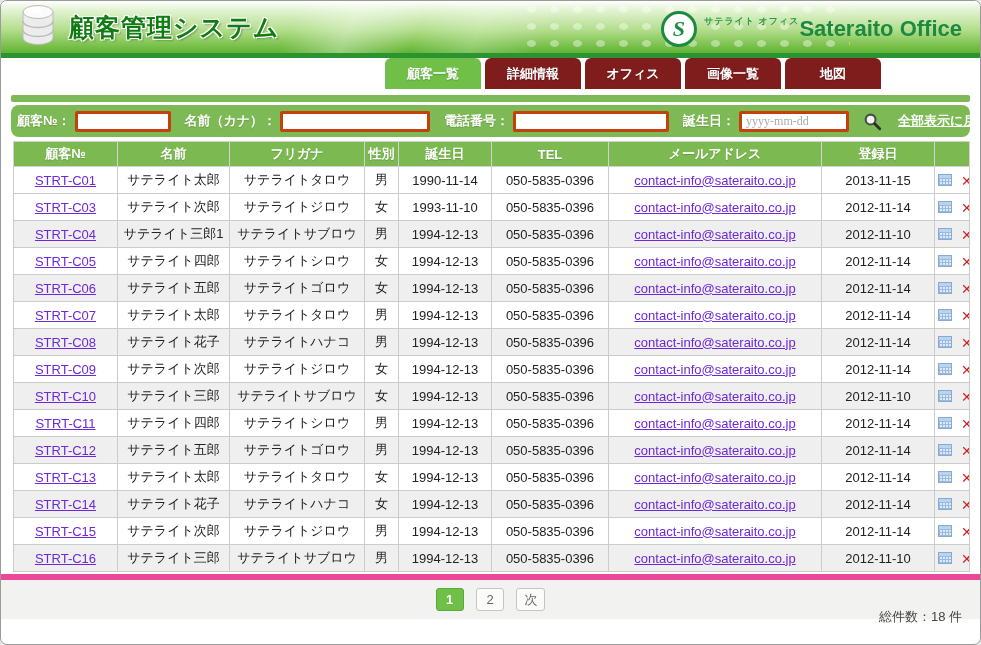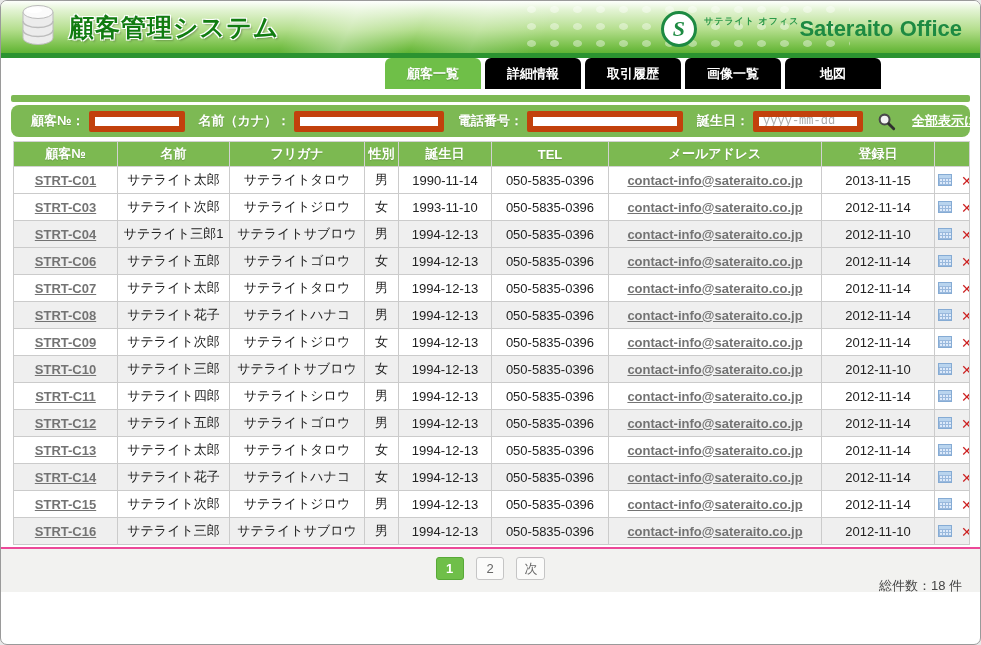--- a/index.html
+++ b/index.html
@@ -37,65 +37,65 @@
     display:flex; align-items:center; justify-content:center; font-family:"Liberation Serif","DejaVu Serif",serif;
   }
   .logo-text { display:flex; line-height:1.05; }
   .logo-kana { color:#2d9a4b; font-size:9px; font-weight:bold; text-align:center; letter-spacing:1px; }
   .logo-name { color:#1d8a42; font-size:22px; font-weight:bold; letter-spacing:0; }
   
   .tabbar { height:37px; background:#fff; display:flex; align-items:flex-start; padding-left:384px; }
   .tab {
     width:96px; height:31px; line-height:31px; margin-right:4px; text-align:center;
     color:#fff; font-size:13px; font-weight:bold; border-radius:6px 6px 0 0;
-    background:#000000; cursor:pointer; text-shadow:0 1px 1px rgba(0,0,0,.2);
+    background:#7f1d1d; cursor:pointer; text-shadow:0 1px 1px rgba(0,0,0,.2);
   }
   .tab.active { background:#6fbf48; }
   .strip { height:7px; background:#7db954; margin:0 10px; border-radius:2px; }
   
   .searchbar {
     margin:3px 10px 4px; height:32px; background:#7db954; border-radius:8px;
-    display:flex; align-items:center; padding:0 20px; color:#fff;
+    display:flex; align-items:center; padding:0 6px; color:#fff;
     font-size:13px; font-weight:bold; white-space:nowrap;
   }
   .searchbar label { margin-right:4px; text-shadow:0 1px 1px rgba(0,0,0,.15); }
   .searchbar input {
-    height:21px; border:6px solid #c2410c; border-radius:2px; background:#fff;
+    height:21px; border:3px solid #c2410c; border-radius:2px; background:#fff;
     font-size:12px; padding:0 4px; margin-right:14px; outline:none;
-    font-family:Liberation Mono, monospace; color:#333;
+    font-family:Liberation Serif, serif; color:#333;
   }
   .searchbar input::placeholder { color:#aaa; }
   .in-no { width:96px; } .in-kana { width:150px; } .in-tel { width:156px; } .in-birth { width:110px; margin-right:8px; }
   .mag { cursor:pointer; margin-right:16px; display:flex; align-items:center; }
   .reset-link { color:#fff; text-decoration:underline; cursor:pointer; font-weight:bold; }
   
   table.customers { border-collapse:collapse; width:956px; margin:0 12px; font-size:13px; table-layout:fixed; }
   table.customers th {
     background:#7cb951; color:#fff; font-weight:bold; height:25px;
     border:1px solid #d2d2d2; text-align:center; text-shadow:0 1px 1px rgba(0,0,0,.15);
   }
   table.customers td {
     border:1px solid #cbcbcb; height:27px; text-align:center; color:#222;
     overflow:hidden; white-space:nowrap; padding:0 3px;
   }
   tr.odd  { background:#ffffff; }
   tr.even { background:#efefef; }
-  a.link { color:#737373; text-decoration:underline; cursor:pointer;font-weight:bold; }
+  a.link { color:#6d28d9; text-decoration:underline; cursor:pointer; }
   .grid-icon {
     display:inline-block; width:14px; height:12px; vertical-align:middle; margin-right:9px; cursor:pointer;
     border:1px solid #85abd4;
     background:
       linear-gradient(#b9d4ee,#b9d4ee) 0 0/100% 3px no-repeat,
       repeating-linear-gradient(to right, #9ab9dd 0 1px, transparent 1px 3px),
       repeating-linear-gradient(to bottom, #9ab9dd 0 1px, transparent 1px 3px),
       #ddeafa;
   }
   .x-icon { color:#cc2222; font-weight:bold; font-size:14px; cursor:pointer; vertical-align:middle; }
   
-  .footer { height:45px; background:#f2f2f0; position:relative; margin-top:2px; border-top:2px solid #ec4899; }
+  .footer { height:45px; background:#f2f2f0; position:relative; margin-top:2px; border-top:6px solid #ec4899; }
   .pagination { position:absolute; left:0; right:0; top:8px; text-align:center; }
   .page-btn {
     display:inline-block; min-width:28px; height:23px; line-height:21px; padding:0 7px;
     border:1px solid #c5c5c5; border-radius:3px; background:#fbfbfa; color:#666;
     font-size:13px; margin:0 4px; cursor:pointer;
   }
   .page-btn.active { background:#6fbf49; border-color:#58a937; color:#fff; font-weight:bold; }
   .total { position:absolute; right:18px; top:28px; font-size:13px; color:#444; }
 </style>
 </head>
@@ -121,21 +121,21 @@
       <span class="logo-text">
         <span class="logo-kana">サテライト オフィス</span>
         <span class="logo-name">Sateraito Office</span>
       </span>
     </div>
   </div>
 
   <div class="tabbar">
     <div class="tab active">顧客一覧</div>
     <div class="tab">詳細情報</div>
-    <div class="tab">取引履歴</div>
+    <div class="tab">オフィス</div>
     <div class="tab">画像一覧</div>
     <div class="tab">地図</div>
   </div>
   <div class="strip"></div>
 
   <div class="searchbar">
     <label>顧客№：</label>
     <input class="in-no" type="text" value="" style="">
     <label>名前（カナ）：</label>
     <input class="in-kana" type="text" value="" style="">
@@ -204,20 +204,31 @@
           <td><a class="link">STRT-C04</a></td>
           <td>サテライト三郎1</td>
           <td>サテライトサブロウ</td>
           <td>男</td>
           <td>1994-12-13</td>
           <td>050-5835-0396</td>
           <td><a class="link">contact-info@sateraito.co.jp</a></td>
           <td>2012-11-10</td>
           <td><span class="grid-icon"></span><span class="x-icon">✕</span></td>
         </tr>
+        <tr class="odd">
+          <td><a class="link">STRT-C05</a></td>
+          <td>サテライト四郎</td>
+          <td>サテライトシロウ</td>
+          <td>女</td>
+          <td>1994-12-13</td>
+          <td>050-5835-0396</td>
+          <td><a class="link">contact-info@sateraito.co.jp</a></td>
+          <td>2012-11-14</td>
+          <td><span class="grid-icon"></span><span class="x-icon">✕</span></td>
+        </tr>
         <tr class="even">
           <td><a class="link">STRT-C06</a></td>
           <td>サテライト五郎</td>
           <td>サテライトゴロウ</td>
           <td>女</td>
           <td>1994-12-13</td>
           <td>050-5835-0396</td>
           <td><a class="link">contact-info@sateraito.co.jp</a></td>
           <td>2012-11-14</td>
           <td><span class="grid-icon"></span><span class="x-icon">✕</span></td>

